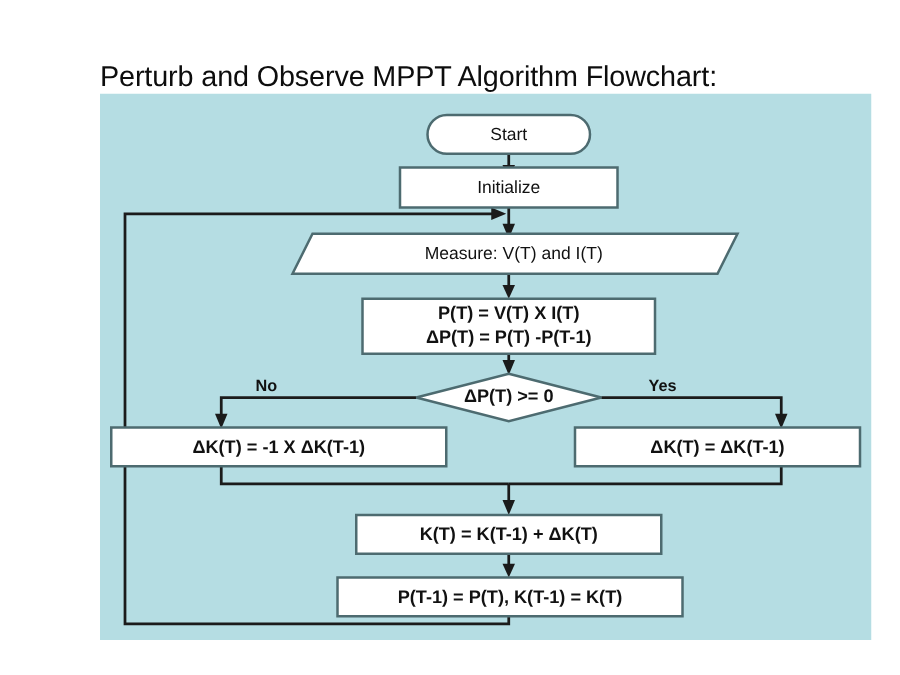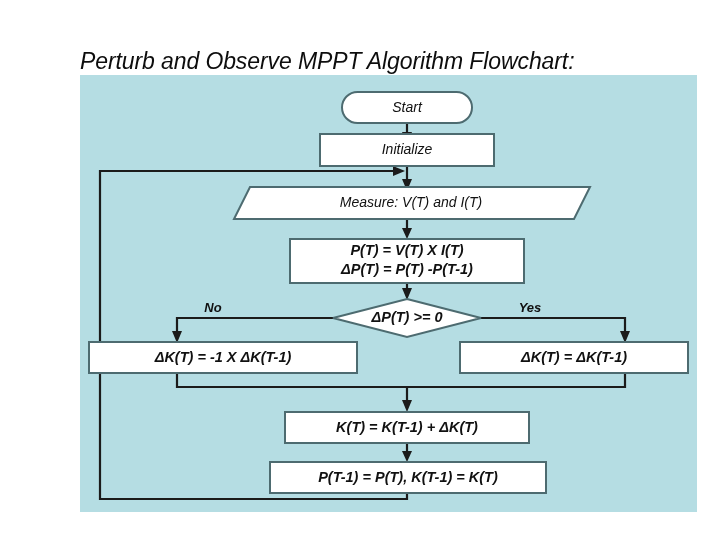--- a/index.html
+++ b/index.html
@@ -13,21 +13,20 @@
     font-family: "Liberation Sans", sans-serif;
     overflow: hidden;
     position: relative;
   }
   #slide {
     position: absolute;
     left: 0; top: 0;
     width: 720px;
     height: 468px;
     background: #ffffff;
-    font-style: italic;
   }
   #page-title {
     position: absolute;
     left: 80px;
     top: 48px;
     width: 600px;
     font-size: 23px;
     font-weight: 400;
     color: #0d0d0d;
     letter-spacing: -0.1px;

